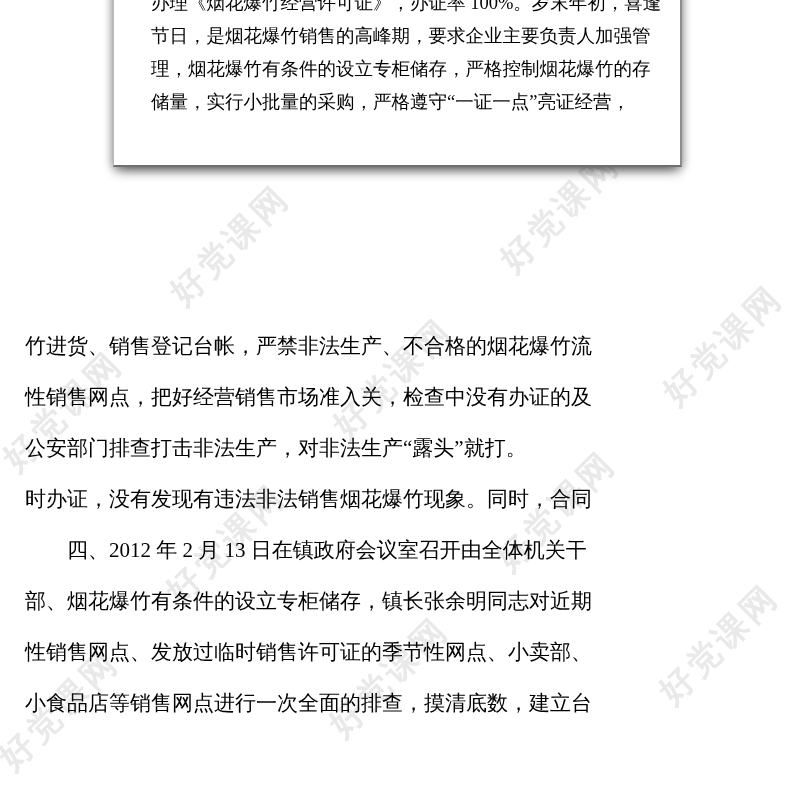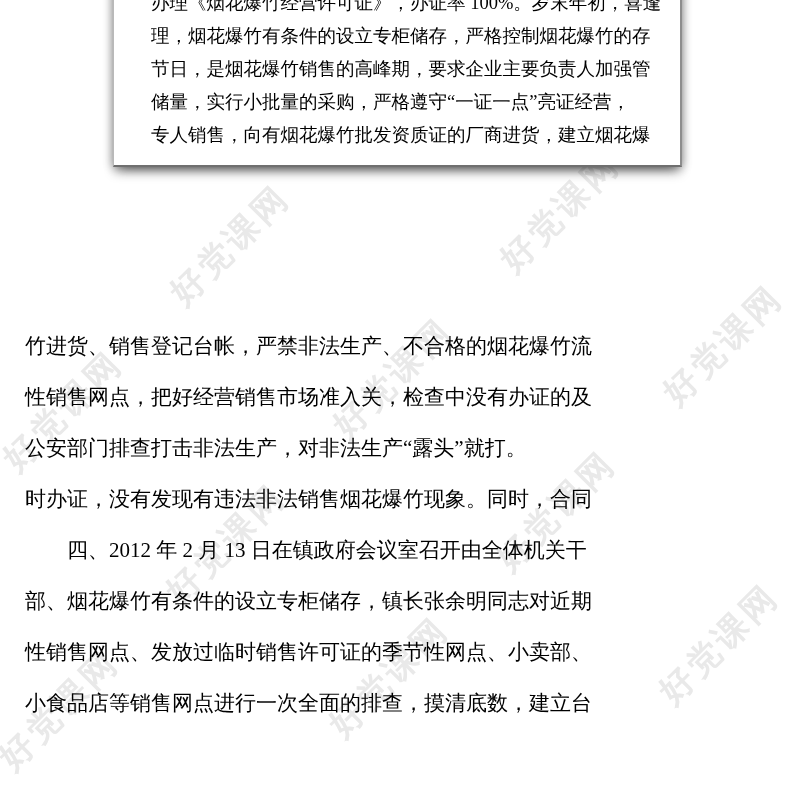--- a/index.html
+++ b/index.html
@@ -96,24 +96,23 @@
     <span class="wm" style="left:556px; top:511px;">好党课网</span>
     <span class="wm" style="left:226px; top:544px;">好党课网</span>
     <span class="wm" style="left:719px; top:644px;">好党课网</span>
     <span class="wm" style="left:389px; top:677px;">好党课网</span>
     <span class="wm" style="left:59px;  top:710px;">好党课网</span>
   </div>
 
   <div class="page-top">
     <div class="page-top-text">
       <div class="line">办理《烟花爆竹经营许可证》，办证率 100%。岁末年初，喜逢</div>
+      <div class="line">节日，是烟花爆竹销售的高峰期，要求企业主要负责人加强管</div>
       <div class="line">理，烟花爆竹有条件的设立专柜储存，严格控制烟花爆竹的存</div>
-      <div class="line">节日，是烟花爆竹销售的高峰期，要求企业主要负责人加强管</div>
       <div class="line">储量，实行小批量的采购，严格遵守“一证一点”亮证经营，</div>
-      <div class="line">专人销售，向有烟花爆竹批发资质证的厂商进货，建立烟花爆</div>
     </div>
   </div>
 
   <div class="page-body-text">
     <div class="line">竹进货、销售登记台帐，严禁非法生产、不合格的烟花爆竹流</div>
     <div class="line">性销售网点，把好经营销售市场准入关，检查中没有办证的及</div>
     <div class="line">公安部门排查打击非法生产，对非法生产“露头”就打。</div>
     <div class="line">时办证，没有发现有违法非法销售烟花爆竹现象。同时，合同</div>
     <div class="line">　　四、2012 年 2 月 13 日在镇政府会议室召开由全体机关干</div>
     <div class="line">部、烟花爆竹有条件的设立专柜储存，镇长张余明同志对近期</div>

